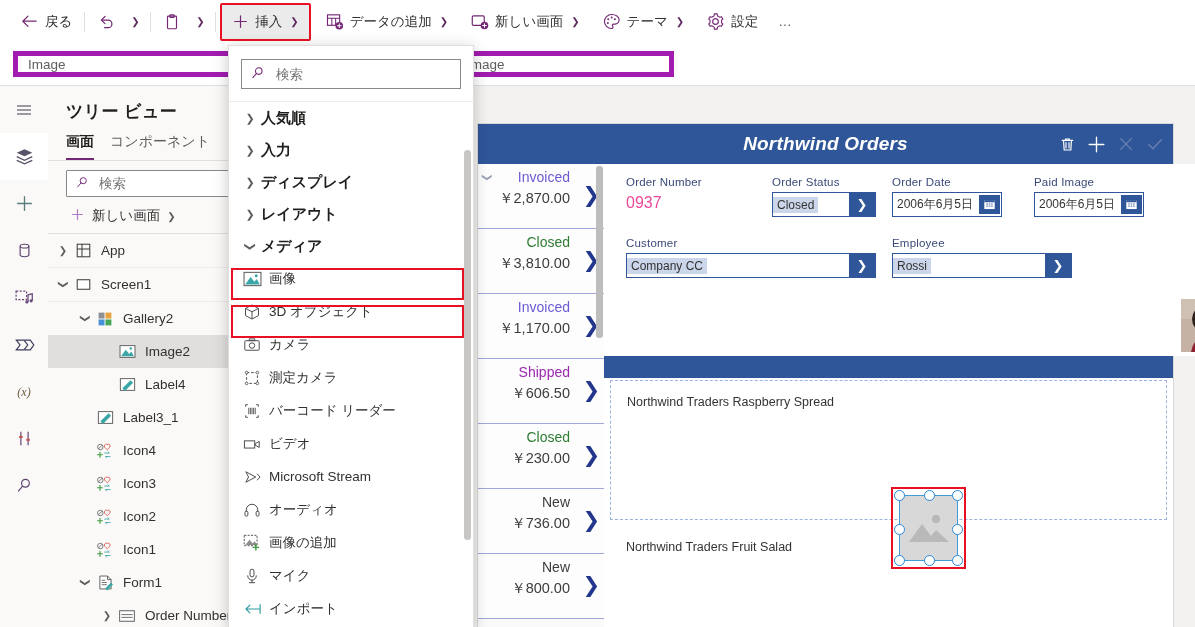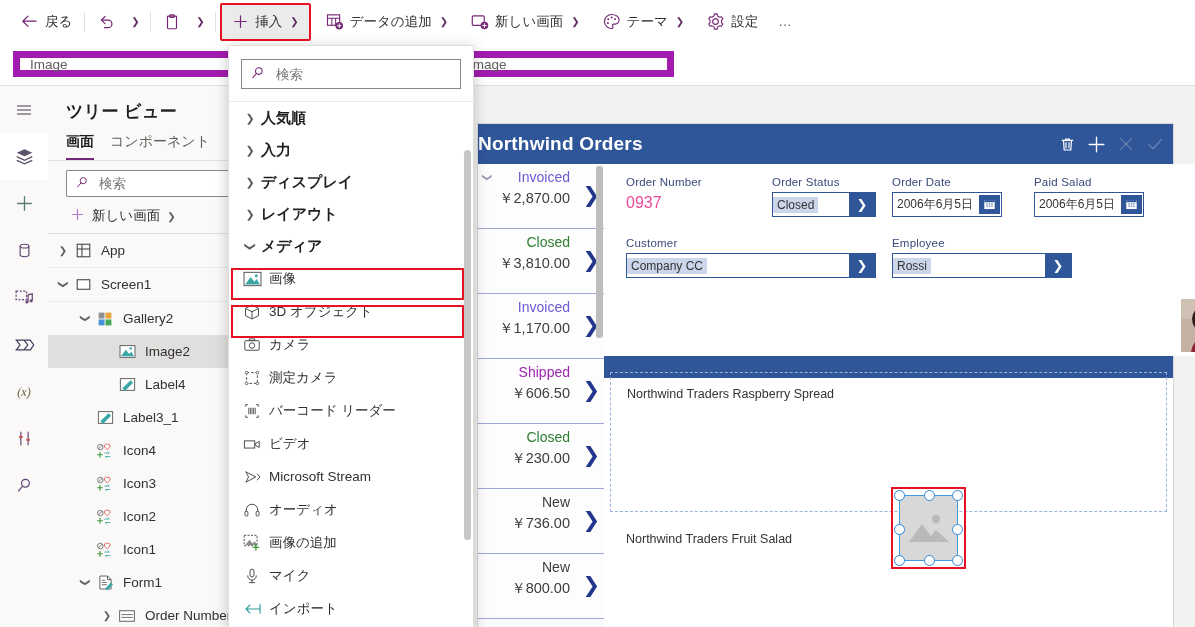--- a/index.html
+++ b/index.html
@@ -25,21 +25,21 @@
   .caretbtn{width:22px;height:30px;display:flex;align-items:center;justify-content:center;
     color:#5f2a5f;font-size:10px;cursor:pointer;border-radius:2px;}
   #insert-cmd{
     border:2.5px solid #e81123;background:#ebebeb;border-radius:2px;
     height:34px;padding:0 10px;
   }
 
   
   #namerow{left:0;top:43px;width:1195px;height:43px;background:#ffffff;}
   .namebox{
-    position:absolute;top:8px;height:26px;border:7px solid #a21caf;background:#fff;
+    position:absolute;top:8px;height:26px;border:5px solid #a21caf;background:#fff;
     display:flex;align-items:center;padding:0 10px;color:#605e5c;font-size:13.5px;
     box-sizing:border-box;
   }
   #namebox1{left:13px;width:222px;}
   #namebox2{left:452px;width:222px;}
   #namerow .hr{position:absolute;left:0;top:42px;width:1195px;height:1px;background:#e1dfdd;}
 
   
   #rail{left:0;top:86px;width:48px;height:541px;background:#faf9f8;border-right:1px solid #edebe9;}
   .railitem{width:48px;height:47px;display:flex;align-items:center;justify-content:center;cursor:pointer;}
@@ -68,21 +68,21 @@
   .tnode.sel{background:#e1dfdd;}
   .tnode .tw{width:18px;display:flex;justify-content:center;color:#605e5c;font-size:10px;flex:0 0 18px;}
   .tnode .ti{width:22px;display:flex;justify-content:center;align-items:center;flex:0 0 22px;}
   .tnode .tl{margin-left:7px;overflow:hidden;}
   .tsep{height:1px;background:#edebe9;}
 
   
   #canvasarea{left:260px;top:86px;width:935px;height:541px;background:#f3f2f1;overflow:hidden;}
   #app{position:absolute;left:218px;top:38px;width:695px;height:503px;background:#ffffff;box-shadow:0 0 0 1px #d8d8d8;}
   #apphdr{position:relative;height:40px;background:#2f5699;display:flex;align-items:center;}
-  #apptitle{position:absolute;left:0;right:0;color:#fff;font-size:19px;font-weight:700;letter-spacing:.2px;}
+  #apptitle{position:absolute;left:0;right:0;text-align:center;color:#fff;font-size:19px;font-weight:700;letter-spacing:.2px;font-style:italic;}
   #apphdr .acts{position:absolute;right:8px;display:flex;align-items:center;gap:9px;}
   .hdricon{cursor:pointer;display:flex;align-items:center;justify-content:center;}
 
   #gallery{position:absolute;left:0;top:40px;width:126px;height:463px;background:#fafafa;overflow:hidden;}
   .gitem{position:relative;height:64px;border-bottom:1.6px solid #9fa8da;background:#fdfdfd;cursor:pointer;}
   .gitem .stat{position:absolute;right:34px;top:5px;font-size:14px;}
   .gitem .amt{position:absolute;right:34px;top:25px;font-size:14.5px;color:#3d3d3d;}
   .gitem .arr{position:absolute;right:4px;top:20px;color:#22368c;font-size:21px;line-height:1;}
   .gitem .chev{position:absolute;left:5px;top:8px;color:#9aa0b5;font-size:10px;}
   #gscroll{position:absolute;left:118px;top:2px;width:7px;height:172px;background:#bdbdbd;border-radius:3px;}
@@ -92,21 +92,21 @@
   .fval{position:absolute;font-size:16px;color:#ec4899;}
   .fctl{position:absolute;border:1.6px solid #2f5699;background:#fff;box-sizing:border-box;height:25px;display:flex;align-items:center;}
   .fctl .txt{padding:0 4px;font-size:12px;color:#333;background:#ccd6ea;line-height:16px;}
   .fctl .txtplain{padding:0 4px;font-size:12px;color:#333;}
   .ddbtn{position:absolute;right:0;top:0;bottom:0;width:26px;background:#2f5699;display:flex;align-items:center;justify-content:center;color:#fff;font-size:13px;cursor:pointer;}
   .datebtn{position:absolute;right:1px;top:2px;bottom:2px;width:21px;background:#2f5699;display:flex;align-items:center;justify-content:center;cursor:pointer;}
 
   #facepic{position:absolute;right:18px;top:135px;width:52px;height:53px;overflow:hidden;background:#c9b8ac;}
 
   #bluebar2{position:absolute;left:126px;top:232px;width:569px;height:22px;background:#2f5699;}
-  #detailgal{position:absolute;left:126px;top:248px;width:569px;height:200px;text-decoration:underline;}
+  #detailgal{position:absolute;left:126px;top:256px;width:569px;height:200px;text-decoration:underline;}
   .dcard{position:absolute;left:6px;right:6px;border:1px dashed #9ab4dd;box-sizing:border-box;}
   .dname{position:absolute;font-size:12.5px;color:#333;}
 
   
   #selimg{position:absolute;left:631px;top:401px;width:75px;height:82px;border:2.5px solid #e81123;box-sizing:border-box;}
   #selimg .inner{position:absolute;left:6px;top:6px;right:6px;bottom:6px;border:1px solid #3f9bd9;background:#d8d8d8;box-sizing:border-box;display:flex;align-items:center;justify-content:center;}
   .handle{position:absolute;width:11px;height:11px;border-radius:50%;background:#fff;border:1.6px solid #2b88d8;box-sizing:border-box;}
 
   
   #insertmenu{
@@ -552,21 +552,21 @@
         <span class="txtplain">2006年6月5日</span>
         <span class="datebtn">
           <svg width="13" height="13" viewBox="0 0 16 16">
               <rect x="1.6" y="2.6" width="12.8" height="11" fill="#fff"></rect>
               <rect x="1.6" y="2.6" width="12.8" height="2.6" fill="#2f5699"></rect>
               <path d="M4 7.4h2M7 7.4h2M10 7.4h2M4 10h2M7 10h2M10 10h2" stroke="#2f5699" stroke-width="1.1"></path>
             </svg>
         </span>
       </div>
 
-      <div class="flabel" style="left:430px;top:12px;">Paid Salad</div>
+      <div class="flabel" style="left:430px;top:12px;">Paid Image</div>
       <div class="fctl" style="left:430px;top:28px;width:110px;">
         <span class="txtplain">2006年6月5日</span>
         <span class="datebtn">
           <svg width="13" height="13" viewBox="0 0 16 16">
               <rect x="1.6" y="2.6" width="12.8" height="11" fill="#fff"></rect>
               <rect x="1.6" y="2.6" width="12.8" height="2.6" fill="#2f5699"></rect>
               <path d="M4 7.4h2M7 7.4h2M10 7.4h2M4 10h2M7 10h2M10 10h2" stroke="#2f5699" stroke-width="1.1"></path>
             </svg>
         </span>
       </div>

